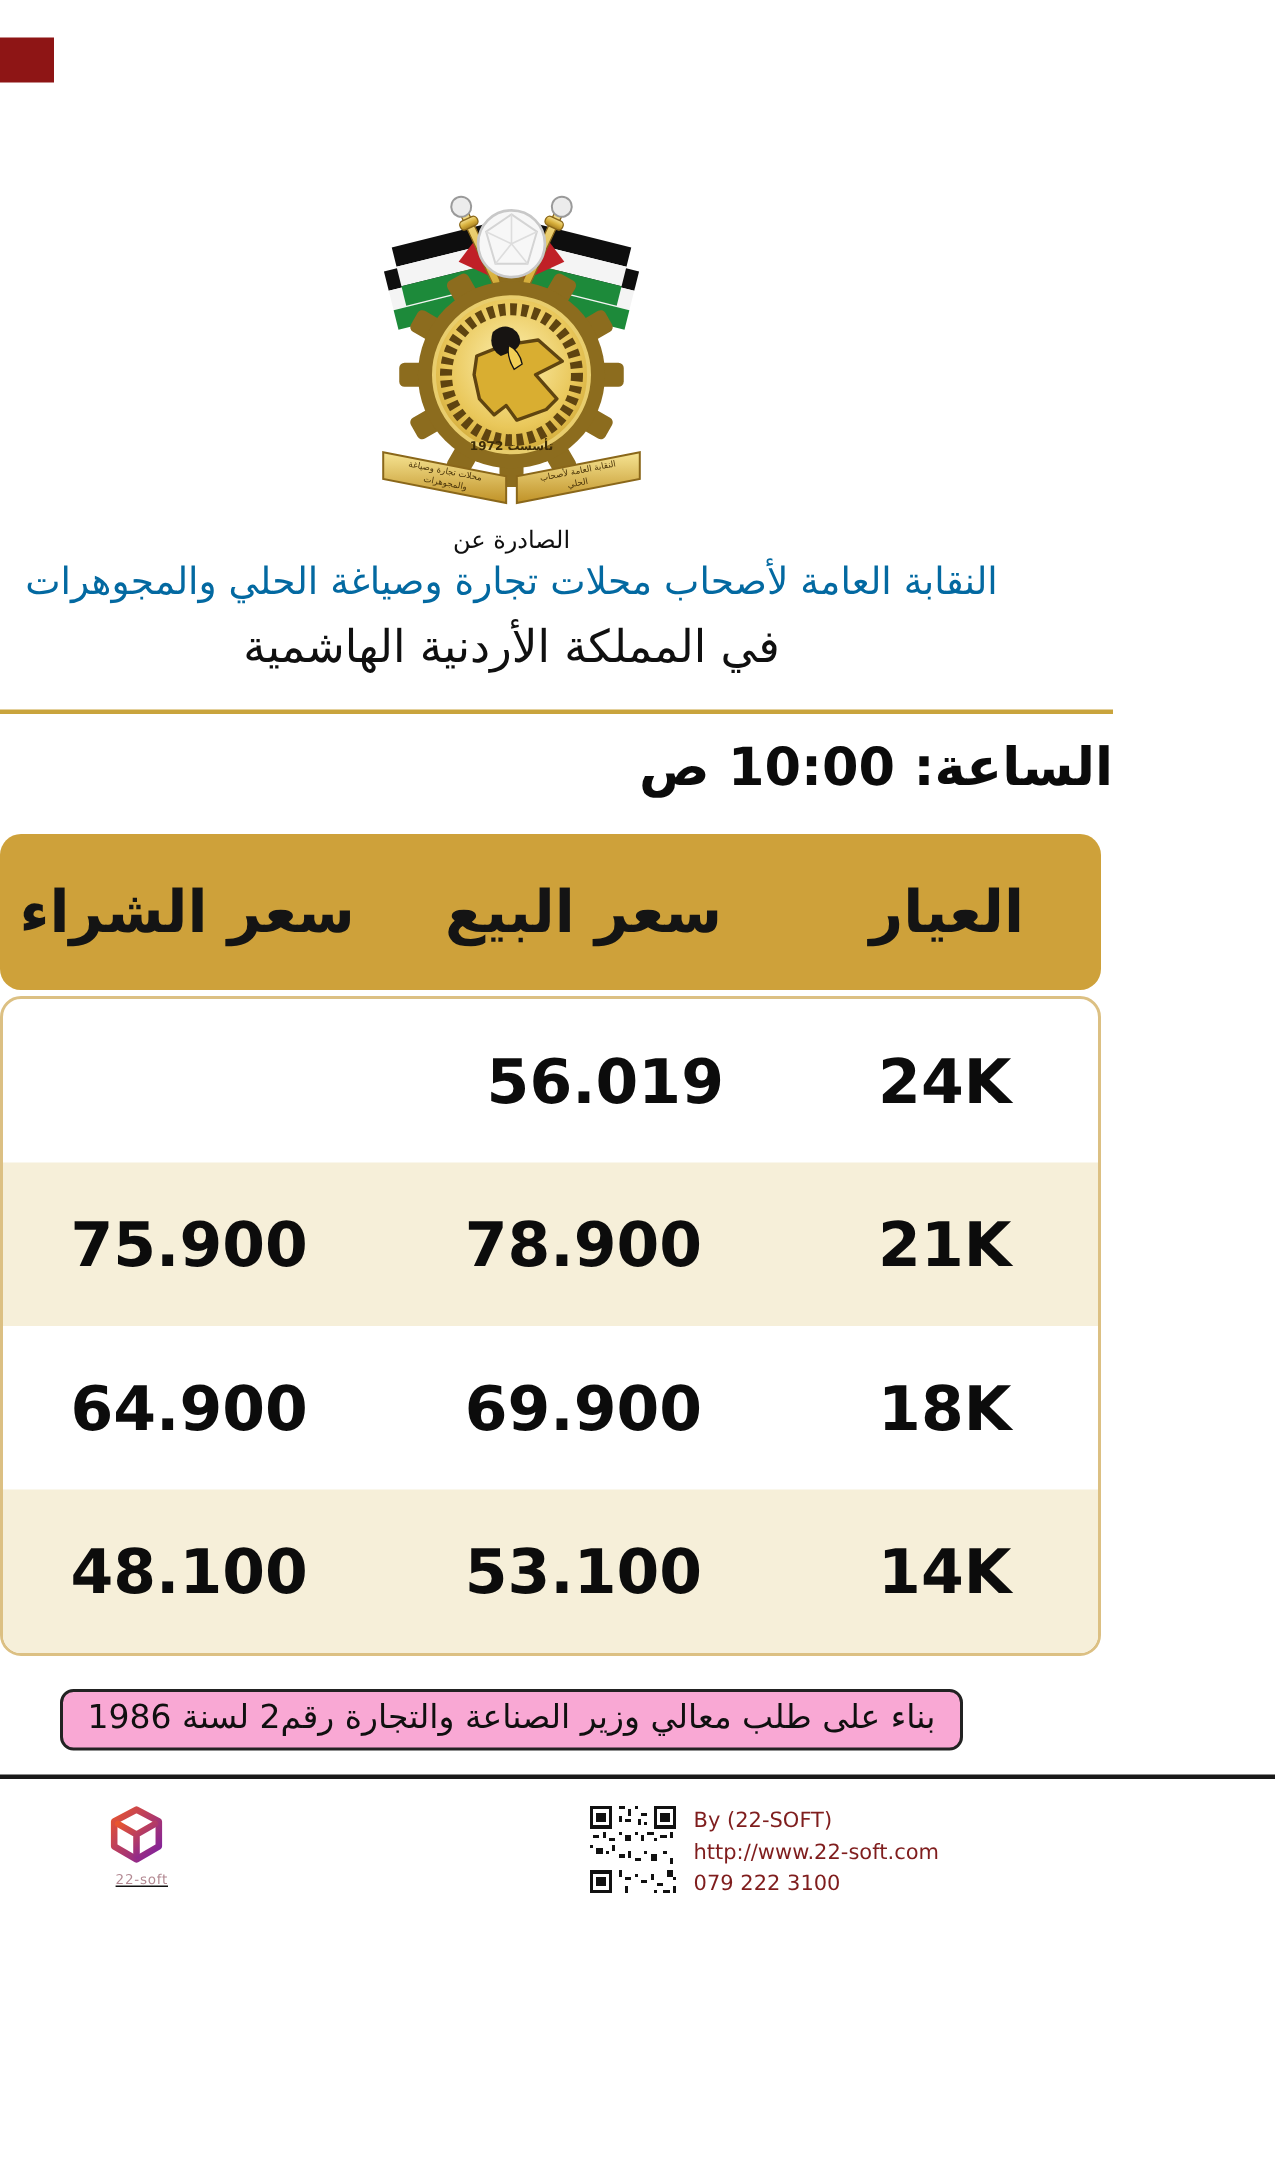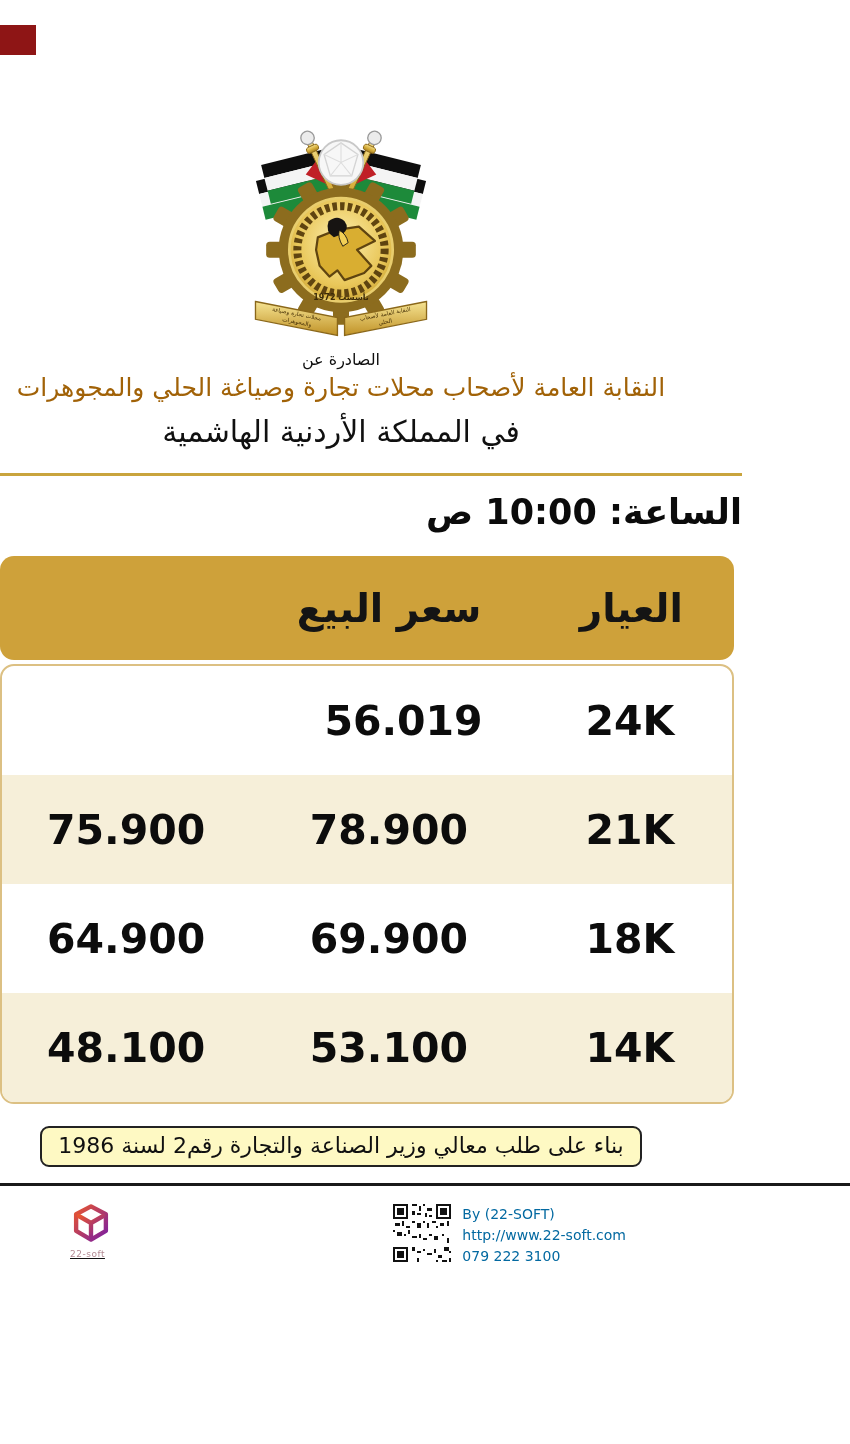--- a/index.html
+++ b/index.html
@@ -13,21 +13,21 @@
     position:absolute;top:25px;left:0;width:36px;height:30px;
     background:var(--red-mark,#8e1515);
   }
   .content{width:682px;text-align:center;padding-top:116px;}
   .logo-svg{width:196px;height:232px;display:block;margin:0 auto;}
   .title{
     direction:rtl;font-size:39px;font-weight:800;line-height:1.2;
     margin:6px 0 10px;color:#0d0d0d;
   }
   .issued{direction:rtl;font-size:16px;margin:2px 0;color:#101010;}
-  .org{direction:rtl;font-size:25px;margin:4px 0;color:#a16207;}
+  .org{direction:rtl;font-size:25px;margin:4px 0;color:#0369a1;}
   .country{direction:rtl;font-size:30px;margin:12px 0 0;color:#101010;}
   .gold-hr{
     width:742px;margin:24px auto 0;border:none;
     border-top:3px solid var(--gold-line,#c9a43d);
   }
   .datetime-row{
     width:742px;margin:16px auto 0;display:flex;justify-content:space-between;
     direction:rtl;font-size:35px;font-weight:800;color:#0b0b0b;
   }
   .table-wrap{width:734px;margin:24px auto 0;}
@@ -44,34 +44,34 @@
     height:109px;display:flex;direction:rtl;align-items:center;
     font-size:41px;font-weight:800;color:#0c0c0c;
   }
   .trow.alt{background:var(--row-beige,#f6efd9);}
   .col-karat{flex:0 0 28%;text-align:center;}
   .col-sell{flex:0 0 38%;}
   .col-buy{flex:0 0 34%;text-align:center;}
   .note-box{
     display:inline-block;margin-top:22px;direction:rtl;
     border:2px solid #222;border-radius:9px;padding:5px 16px 7px;
-    font-size:22px;color:#101010;background:#fef9c3;
+    font-size:22px;color:#101010;background:#f9a8d4;
   }
   .black-hr{
     margin:16px 0 0;border:none;border-top:3px solid #191919;width:850px;
   }
   .footer{
     display:flex;justify-content:space-between;align-items:flex-start;
     padding:16px 56px 0 70px;
   }
-  .cube-block{text-align:left;text-decoration:underline;}
+  .cube-block{text-align:right;text-decoration:underline;}
   .cube-label{font-size:9px;color:#b38a93;margin-top:1px;letter-spacing:.5px;}
   .soft-block{display:flex;gap:9px;align-items:flex-start;}
   .qr-svg{width:62px;height:62px;}
-  .soft-lines{text-align:left;font-size:14px;line-height:1.5;color:#0369a1;padding-top:2px;}
+  .soft-lines{text-align:left;font-size:14px;line-height:1.5;color:#7f1d1d;padding-top:2px;}
 </style>
 </head>
 <body>
 
 <div class="red-mark"></div>
 
 <div class="content">
 
   <svg class="logo-svg" viewBox="0 0 220 260">
     <defs>
@@ -190,20 +190,21 @@
   <hr class="gold-hr">
 
   <div class="datetime-row">
     <span>الساعة: 10:00 ص</span>
   </div>
 
   <div class="table-wrap">
     <div class="thead">
       <div class="col-karat">العيار</div>
       <div class="col-sell">سعر البيع</div>
+      <div class="col-buy">سعر الشراء</div>
     </div>
     <div class="tbody">
       <div class="trow">
         <div class="col-karat">24K</div>
         <div class="col-buy">56.019</div>
       </div>
       <div class="trow alt">
         <div class="col-karat">21K</div>
         <div class="col-sell">78.900</div>
         <div class="col-buy">75.900</div>

